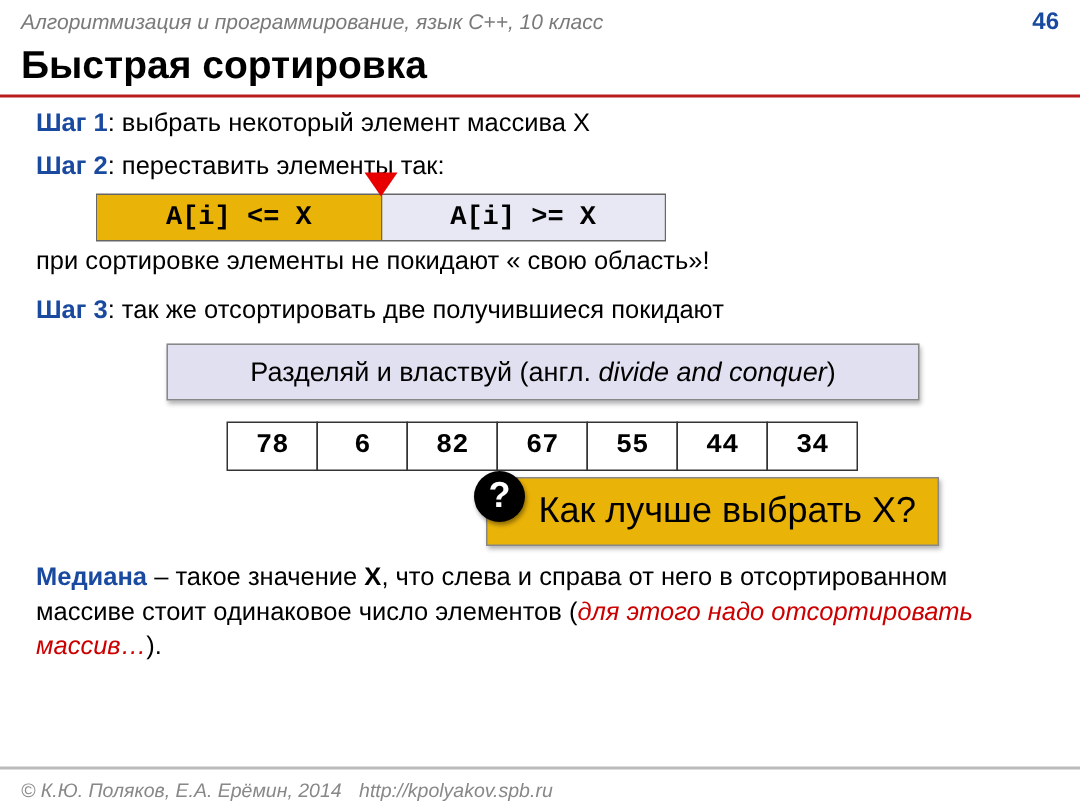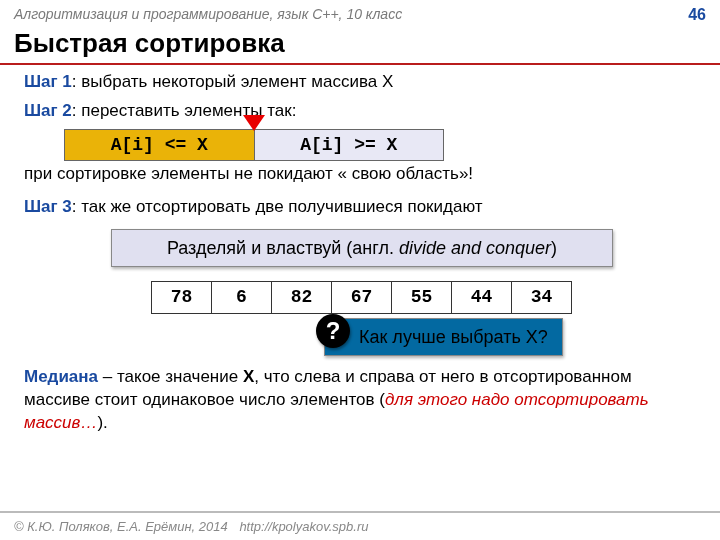--- a/index.html
+++ b/index.html
@@ -99,25 +99,25 @@
     border: 1px solid #333;
     text-align: center;
     padding: 3px 0;
     margin-left: -1px;
   }
   .question-wrap {
     position: relative;
     margin: -6px 0 10px 300px;
   }
   .question-box {
-    background: #0369a1;
+    background: #eab308;
     border: 1px solid #888;
     box-shadow: 1px 2px 3px rgba(0,0,0,0.3);
     padding: 6px 14px 6px 34px;
-    font-size: 18px;
+    font-size: 24px;
     display: inline-block;
   }
   .q-circle {
     position: absolute;
     left: -8px;
     top: -4px;
     width: 34px; height: 34px;
     background: #000;
     color: #fff;
     border-radius: 50%;

